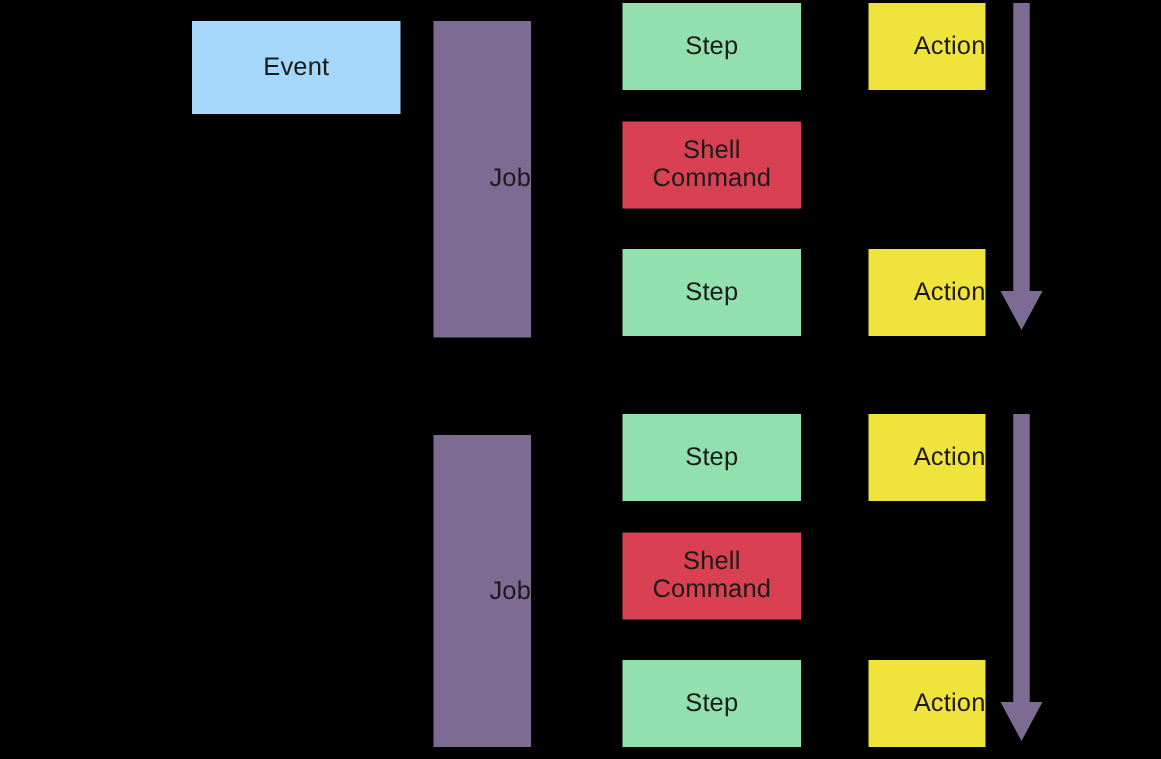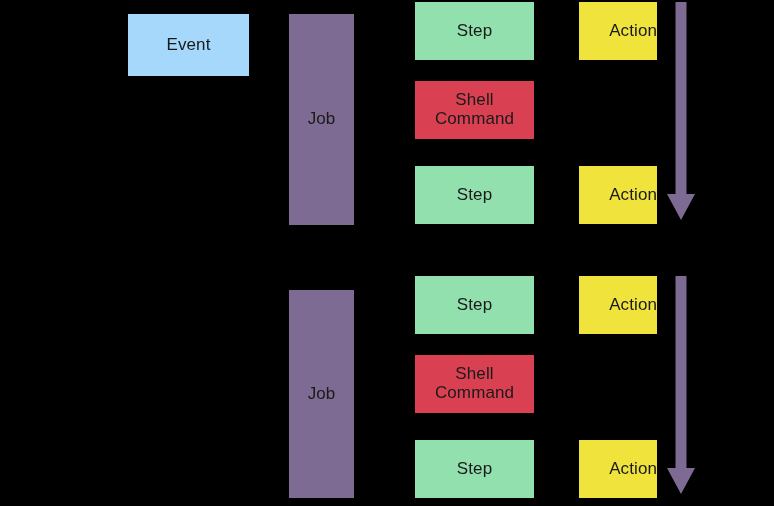--- a/index.html
+++ b/index.html
@@ -26,36 +26,36 @@
     justify-content: center;
     color: #1a1a1a;
     font-size: 17px;
     font-family: "Liberation Sans", sans-serif;
     line-height: 1.1;
     text-align: center;
     letter-spacing: 0.1px;
     user-select: none;
   }
   .node-event  { background: #a5d8fb; }
-  .node-job    { background: #7d6b94; }
+  .node-job    { background: #7d6b94; justify-content: flex-end; }
   .node-step   { background: #93e0af; }
   .node-action { background: #f0e43c; justify-content: flex-end; }
 
   .arrow {
     position: absolute;
   }
   .arrow svg {
     display: block;
   }
 </style>
 </head>
 <body>
 
 <div id="canvas" style="background: rgb(0, 0, 0);">
-    <div class="node node-event" style="left: 128px; top: 14px; width: 121px; height: 62px; background: rgb(165, 216, 251); color: rgb(26, 26, 26);">
+    <div class="node node-event" style="left: 128px; top: 14px; width: 139px; height: 62px; background: rgb(165, 216, 251); color: rgb(26, 26, 26);">
       <span>Event</span>
     </div>
     <div class="node node-job" style="left: 289px; top: 14px; width: 65px; height: 211px; background: rgb(125, 107, 148); color: rgb(26, 26, 26);">
       <span>Job</span>
     </div>
     <div class="node node-step" style="left: 415px; top: 2px; width: 119px; height: 58px; background: rgb(147, 224, 175); color: rgb(26, 26, 26);">
       <span>Step</span>
     </div>
     <div class="node node-shell-command" style="left: 415px; top: 81px; width: 119px; height: 58px; background: rgb(217, 65, 82); color: rgb(26, 26, 26);">
       <span>Shell Command</span>

